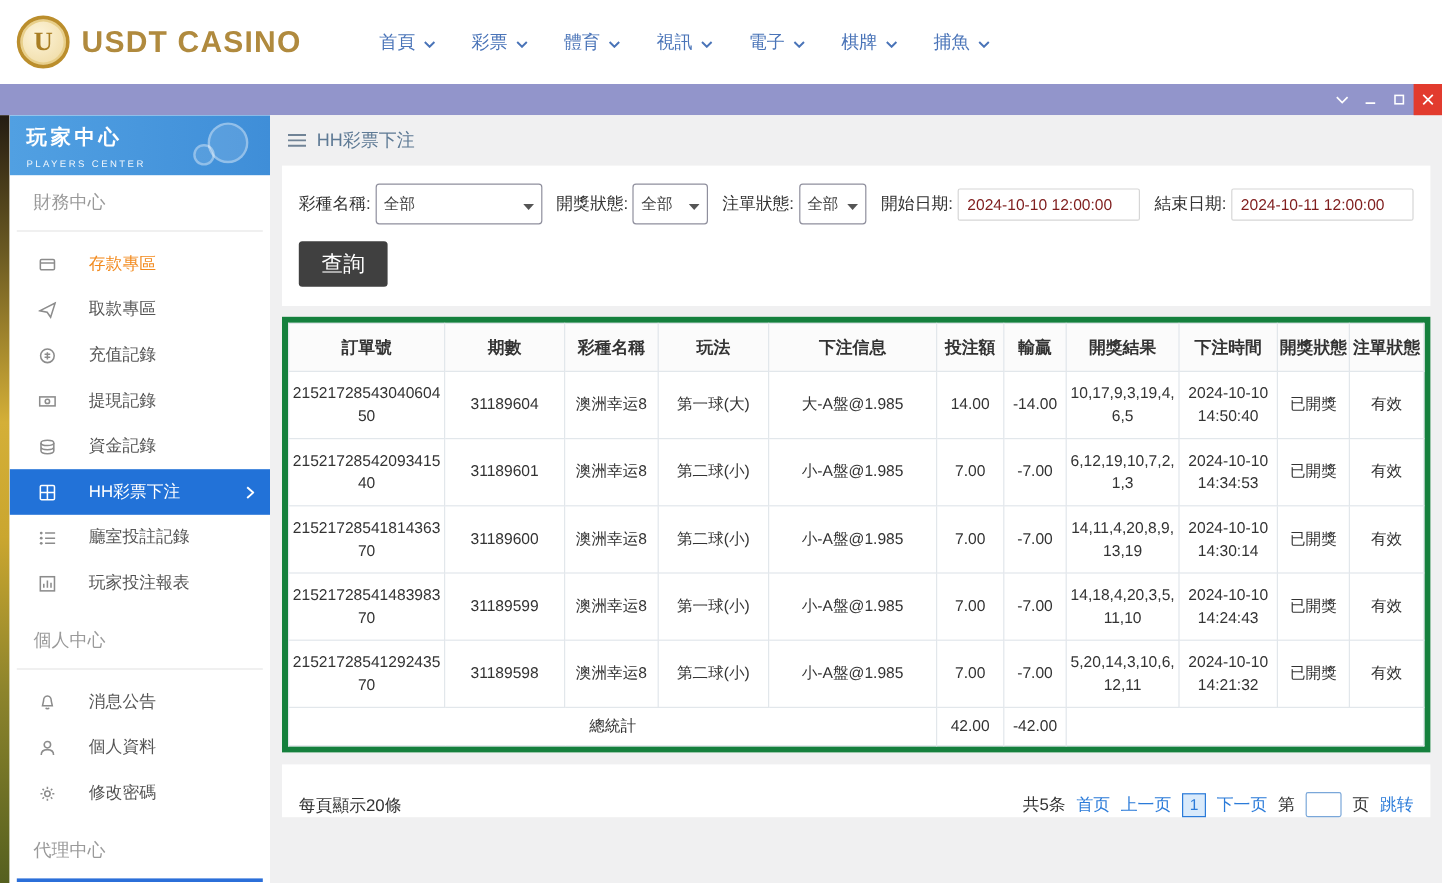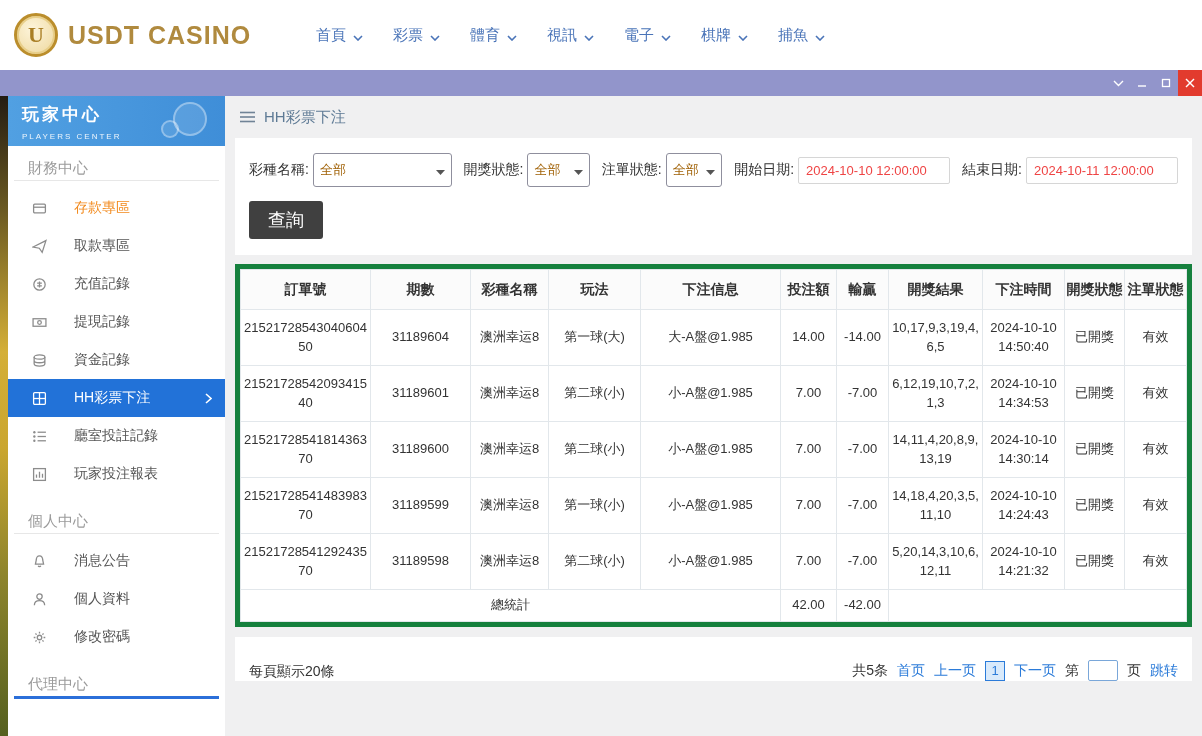--- a/index.html
+++ b/index.html
@@ -29,21 +29,21 @@
 
   
   .sidebar { width:217px; flex:0 0 217px; background:#fff; display:flex; flex-direction:column; overflow:hidden; }
   .sidebar-head { height:50px; background:linear-gradient(90deg,#51a0e2,#3f8ed8); color:#fff;
     padding:7px 14px; position:relative; overflow:hidden; }
   .sidebar-title { font-size:17px; font-weight:bold; letter-spacing:3px; }
   .sidebar-sub { font-size:8px; letter-spacing:2px; opacity:.9; margin-top:6px; }
   .deco { position:absolute; border:2px solid rgba(255,255,255,.35); border-radius:50%; }
   .d1 { width:34px; height:34px; right:18px; top:6px; background:rgba(255,255,255,.12); }
   .d2 { width:18px; height:18px; right:46px; top:24px; background:rgba(255,255,255,.10); }
-  .side-section-label { color:#9a9a9a; font-size:15px; padding:13px 14px 2px;
+  .side-section-label { color:#9a9a9a; font-size:15px; padding:13px 14px 14px;
     border-bottom:1px solid #e7e7e7; margin:0 6px; }
   .side-section-label.accent { border-bottom:3px solid #2b6fd9; }
   .side-list { padding:8px 0 6px; }
   .side-item { height:38px; display:flex; align-items:center; gap:27px; padding-left:24px;
     font-size:14px; color:#555; cursor:pointer; position:relative; }
   .side-item .icn { width:15px; height:15px; display:flex; }
   .side-item.highlight { color:#f28a1d; }
   .side-item.active { background:#2272d8; color:#fff; }
   .side-item .arrow { position:absolute; right:13px; display:flex; }
 
@@ -52,24 +52,24 @@
   .breadcrumb { height:42px; display:flex; align-items:center; gap:9px; padding-left:15px;
     color:#5e7a95; font-size:15px; }
   .burger { display:flex; cursor:pointer; }
 
   .filter-panel { background:#fff; margin:0 10px; padding:15px 14px 16px; }
   .filter-row { display:flex; align-items:center; font-size:14px; color:#333; }
   .flabel { margin-left:12px; white-space:nowrap; }
   .flabel:first-child { margin-left:0; }
   .sel { border:1px solid #8f8f9d; border-radius:3px; height:25px; display:inline-flex;
     align-items:center; justify-content:space-between; padding:16px 6px; font-size:13px;
-    background:#fff; cursor:pointer; margin-left:4px; color:#a16207; }
+    background:#fff; cursor:pointer; margin-left:4px; color:#404040; }
   .sel-lg { width:143px; } .sel-md { width:64px; } .sel-sm { width:58px; }
   .date-input { height:27px; border:1px solid #d6d6d6; border-radius:2px; padding:0 7px;
-    font-size:13px; width:152px; color:#ef4444; margin-left:4px; font-family:inherit; }
+    font-size:13px; width:152px; color:#7f1d1d; margin-left:4px; font-family:inherit; }
   .btn-query { margin-top:14px; background:#404040; color:#fff; border:none; border-radius:3px;
     padding:7px 19px; font-size:18px; cursor:pointer; }
 
   .table-wrap { margin:9px 10px 0; background:#fff; border:5px solid #15803d; }
   table { width:100%; border-collapse:collapse; table-layout:fixed; }
   th,td { border:1px solid #e2e7eb; text-align:center; color:#333; padding:5px 3px; word-break:break-all; }
   th { font-size:14px; font-weight:bold; height:40px; background:#fbfbfb; padding:5px 1px; }
   td { font-size:13px; line-height:1.45; }
   tr.data td { height:56px; }
   tr.summary td { height:32px; font-size:13px; }

